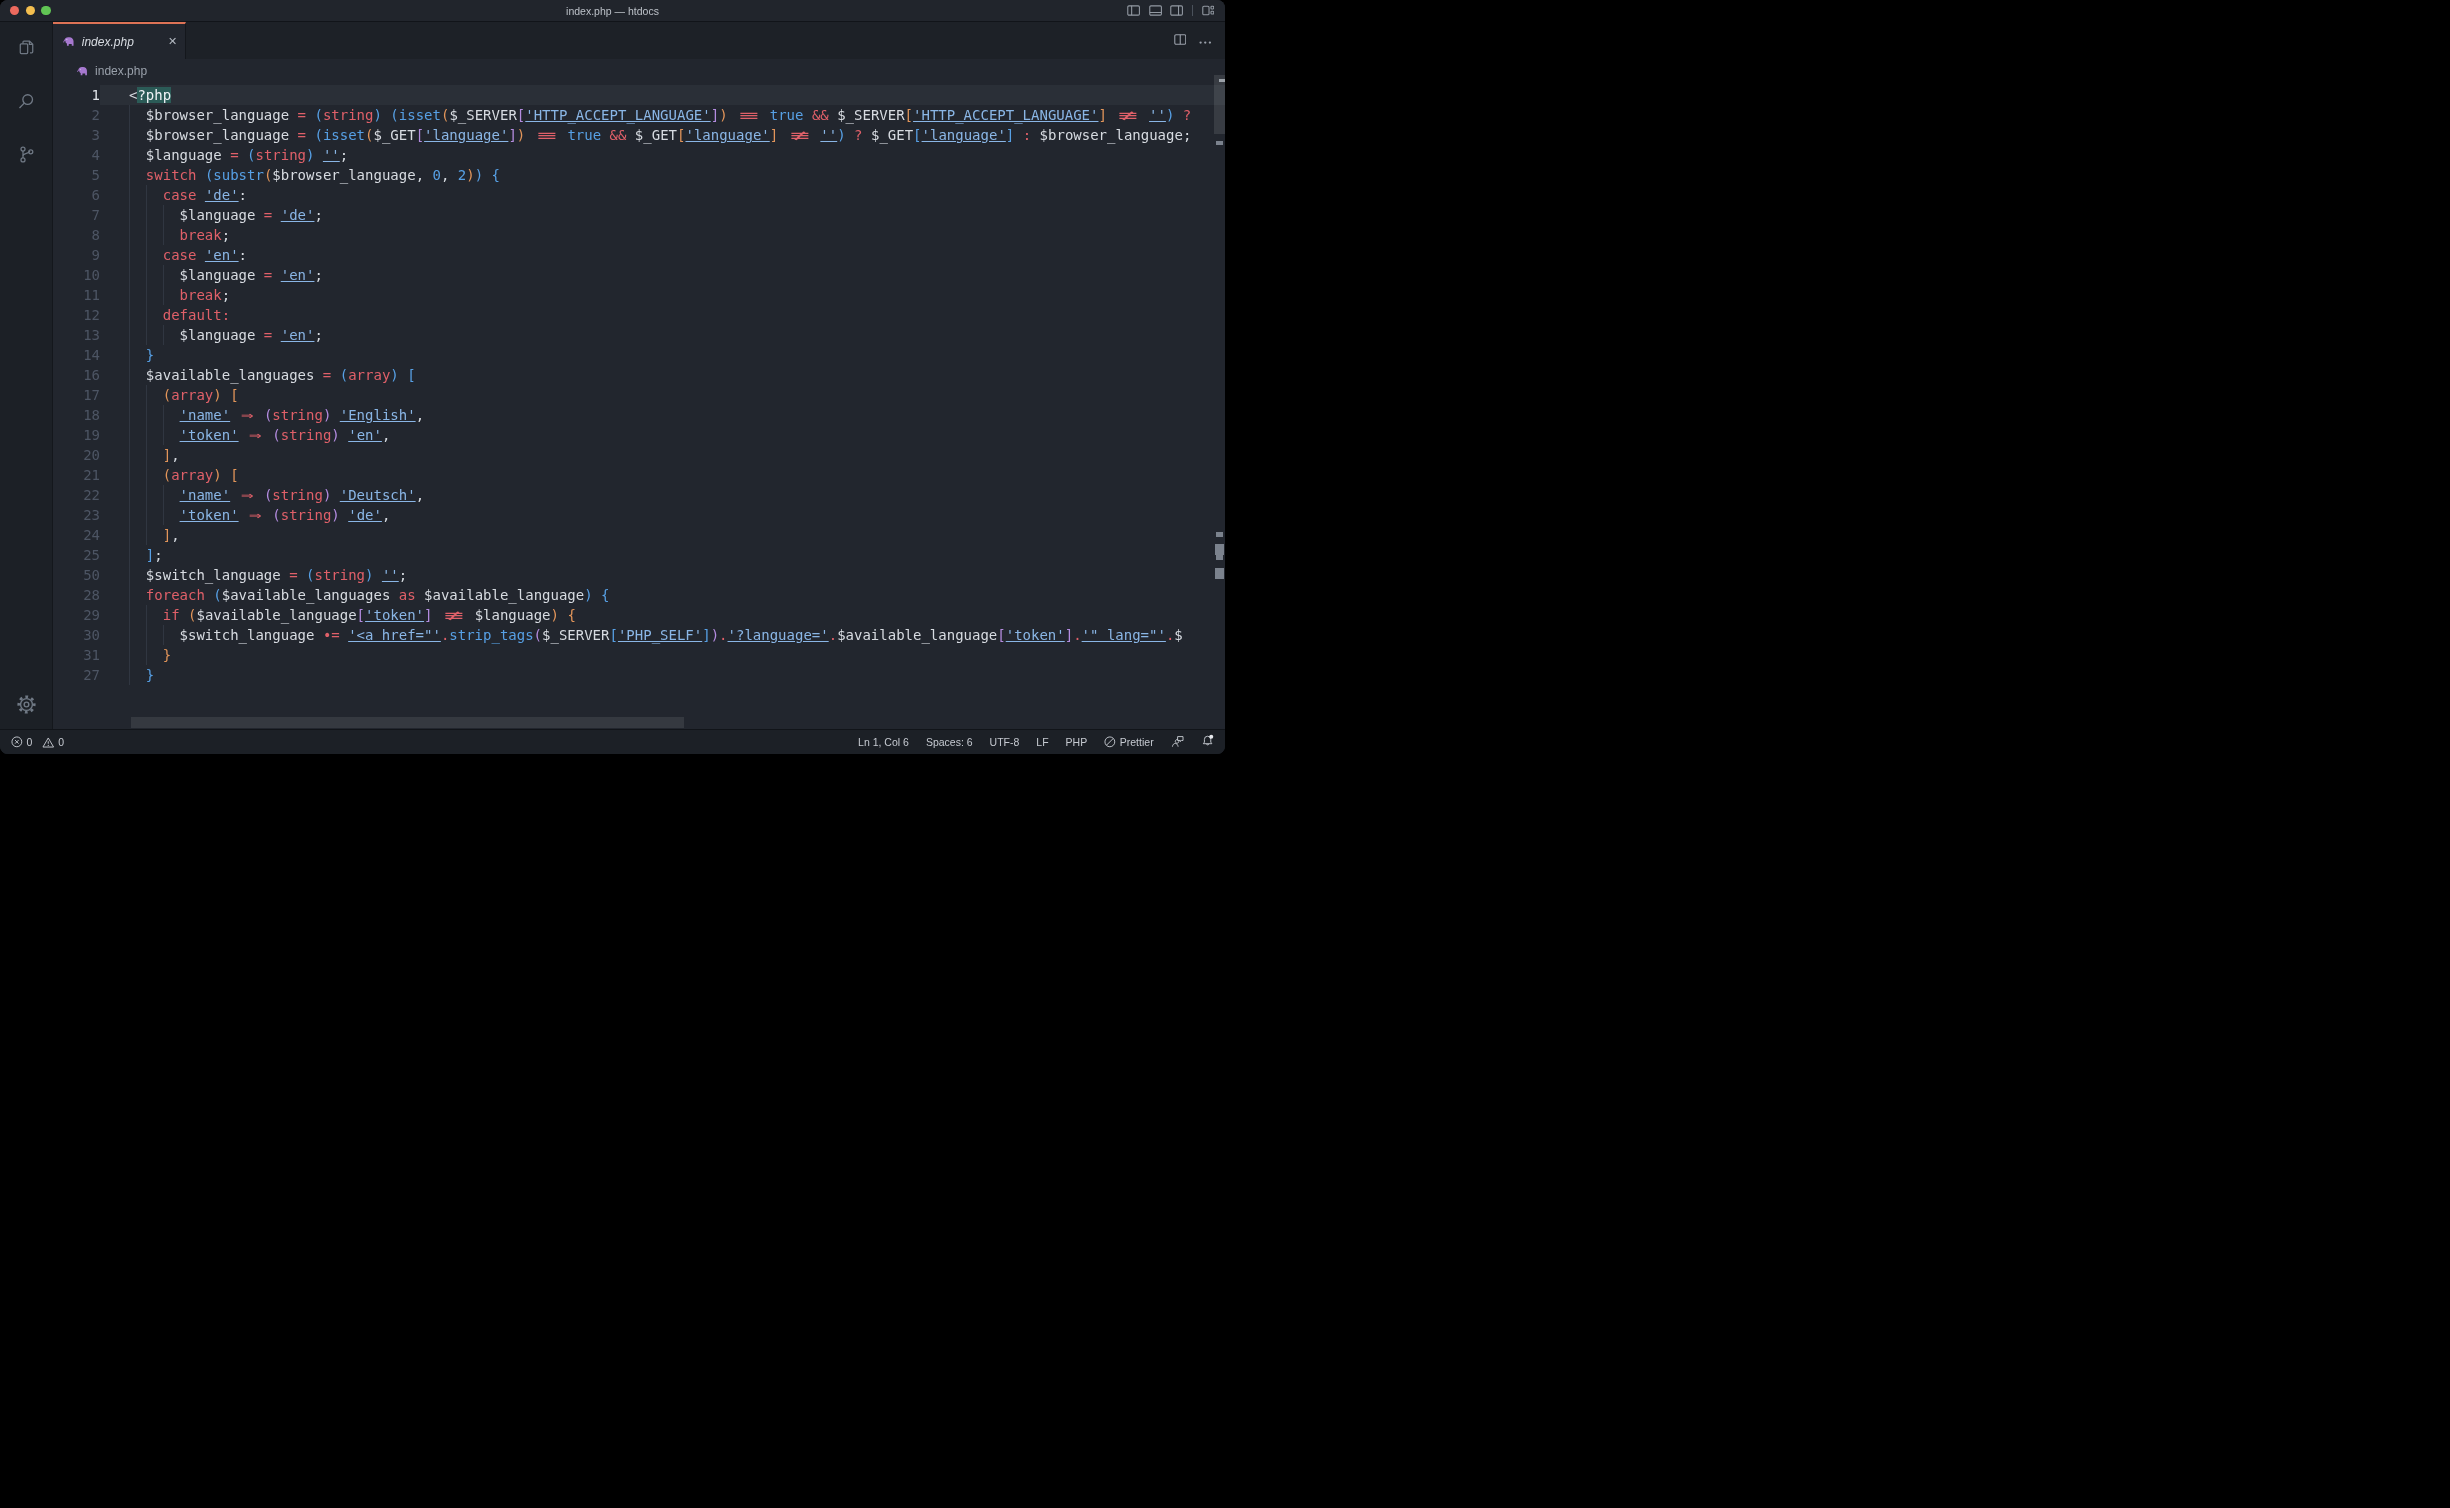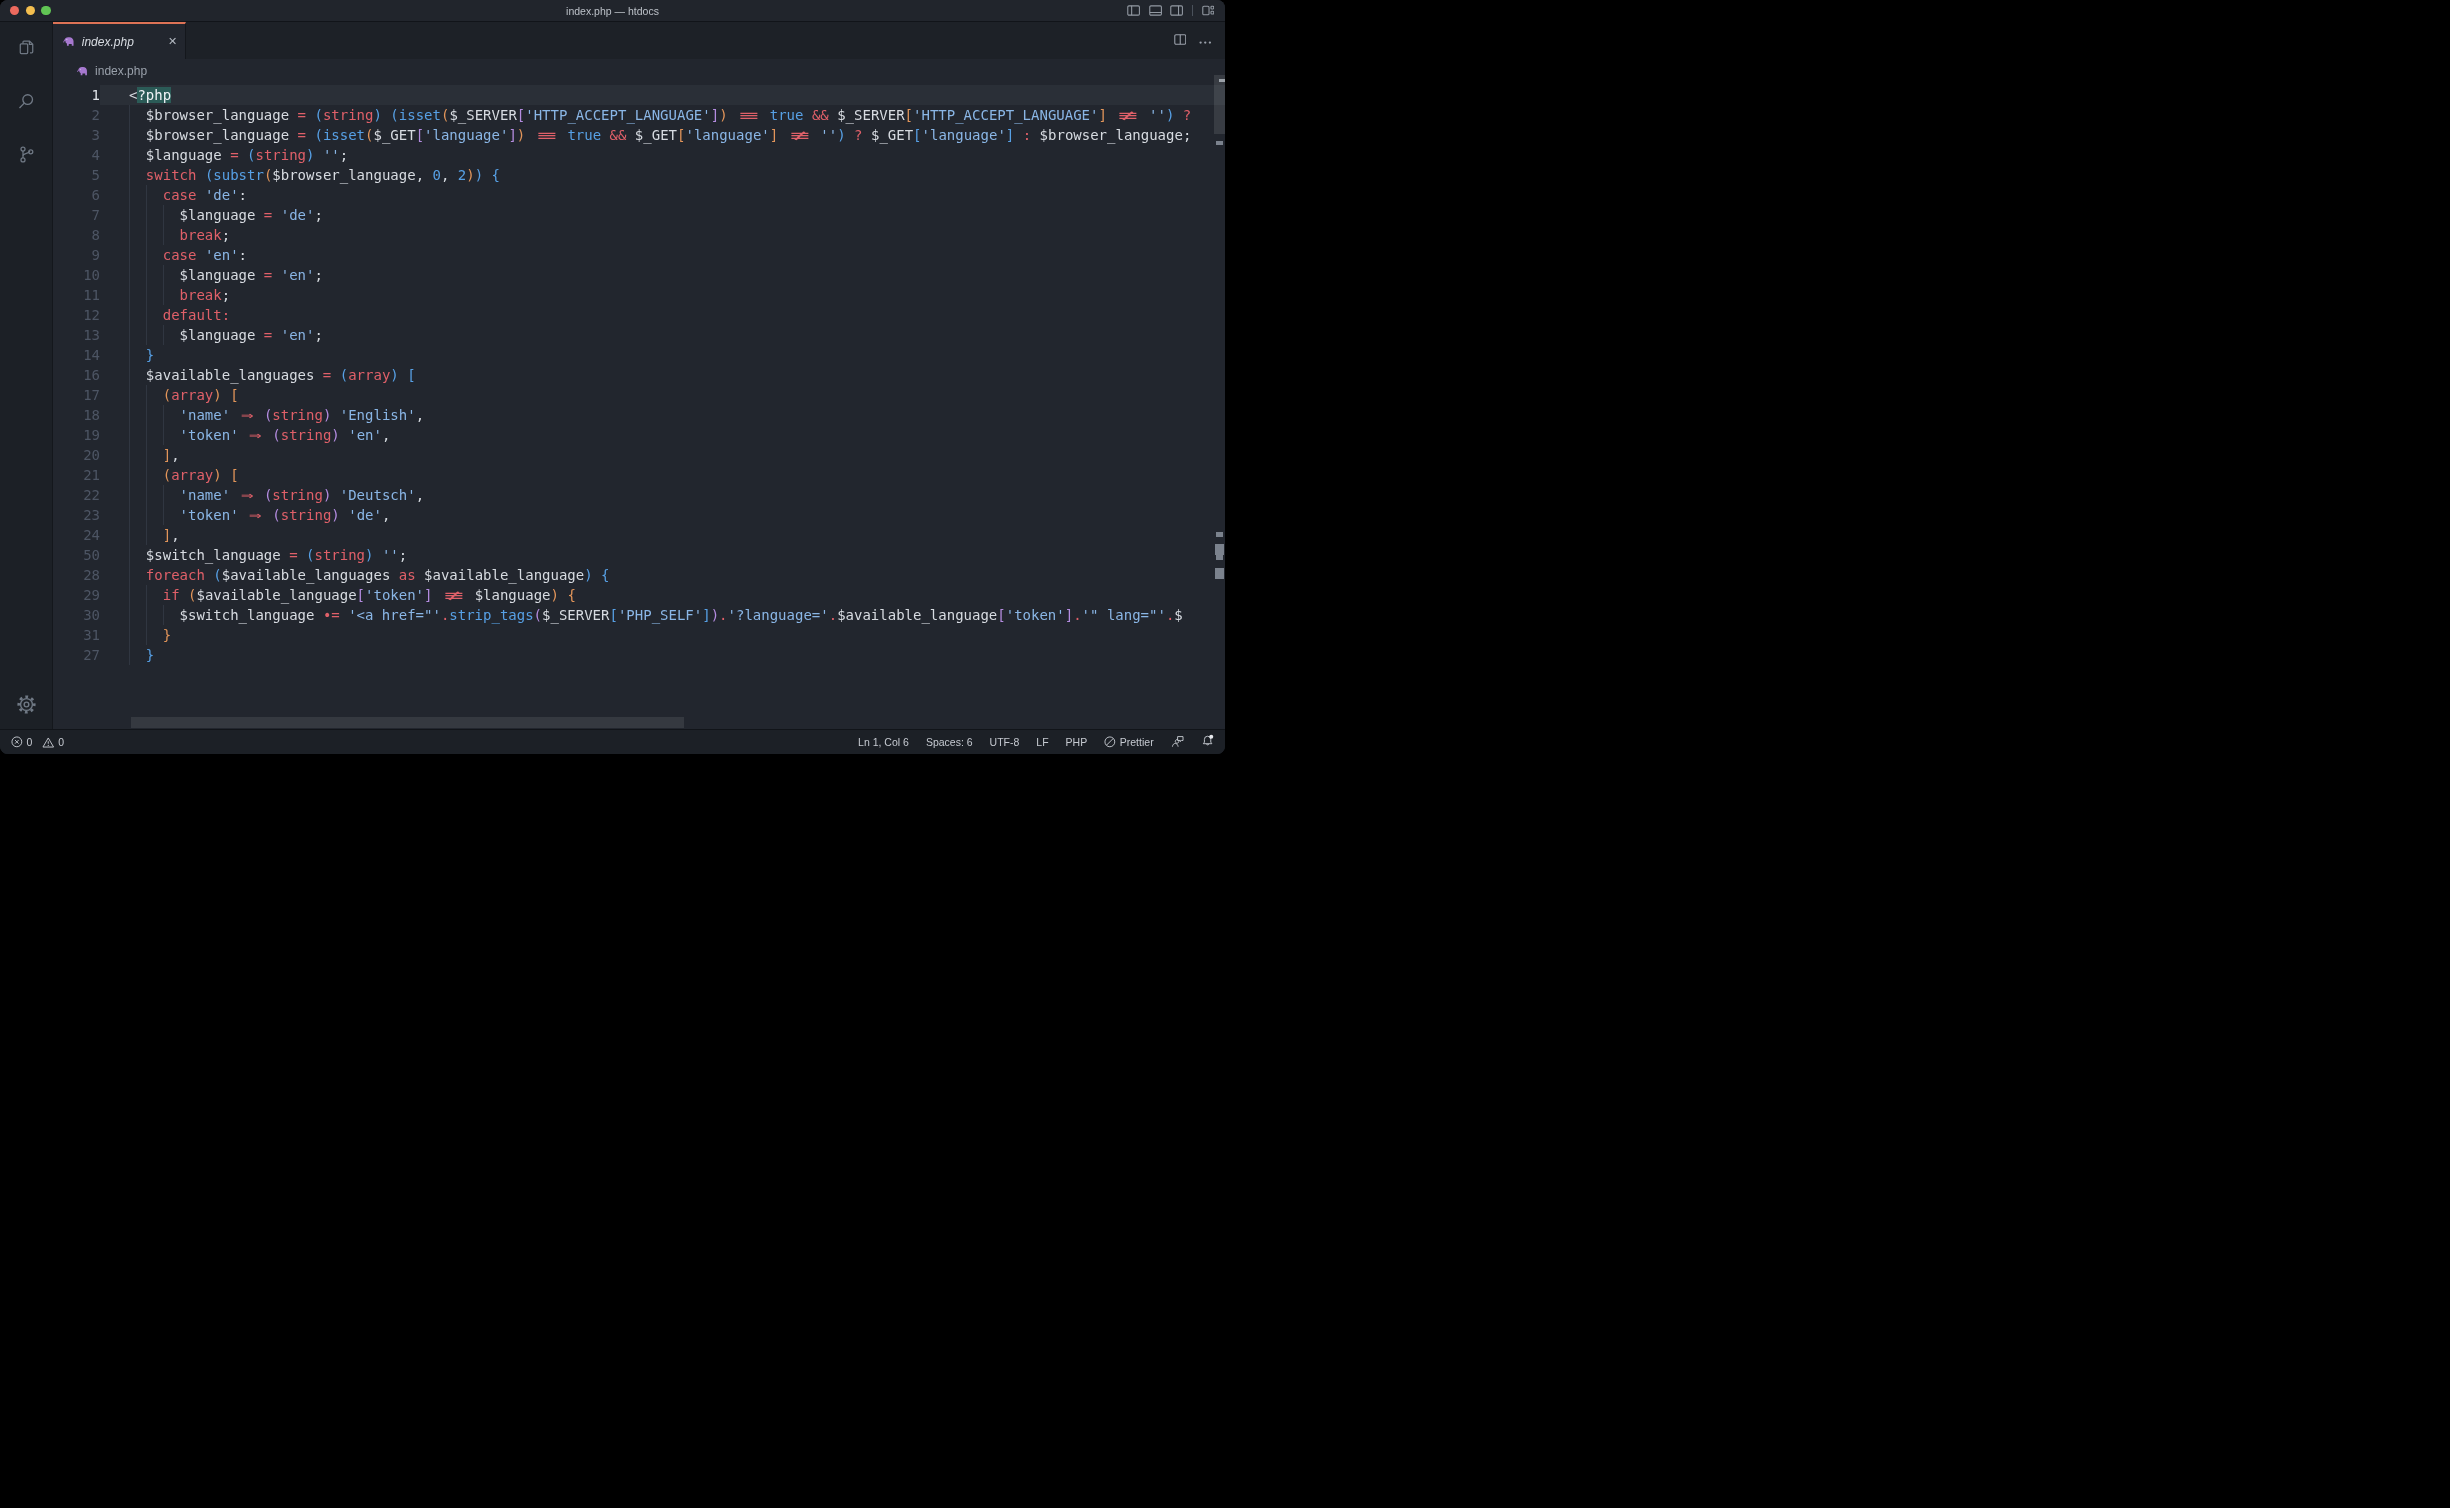--- a/index.html
+++ b/index.html
@@ -49,21 +49,21 @@
     font-family:"DejaVu Sans Mono",monospace;font-size:14px;}
   .line{height:20px;line-height:20px;display:flex;white-space:pre;}
   .num{width:47px;text-align:right;color:var(--c-num);flex:0 0 auto;}
   .num.cur{color:var(--c-num-cur);}
   .code{flex:1;padding-left:29px;position:relative;min-width:0;}
   .code.cur{background:var(--line-hl);}
   .g{position:absolute;top:0;bottom:0;width:0.8px;background:var(--guide);}
   .t-v,.t-p{color:var(--c-text);}
   .t-k,.t-k3,.t-arr,.t-k2{color:var(--c-kw);}
   .t-f{color:var(--c-fn);} .t-n{color:var(--c-fn);}
-  .t-s{color:var(--c-str);}
+  .t-s{color:var(--c-str);text-decoration:underline;}
   .t-b1{color:var(--c-b1);} .t-b2{color:var(--c-b2);} .t-b3{color:var(--c-b3);}
   .t-hl{background:var(--sel-teal);color:#eef2f5;}
   .t-k3{display:inline-block;width:3ch;text-align:center;transform:scaleX(2.35);}
   .t-arr{display:inline-block;width:2ch;text-align:center;transform:scaleX(1.5);}
   .t-k2{display:inline-block;width:2ch;text-align:center;}
   
   .vscroll{position:absolute;top:37px;right:0;bottom:0;width:11px;z-index:5;}
   .vthumb{position:absolute;top:16.4px;right:0;width:11px;height:59px;background:rgba(255,255,255,.10);}
   .vmark{position:absolute;background:#7b828d;}
   .hthumb{position:absolute;bottom:0.8px;left:78px;width:553px;height:11.7px;
@@ -204,20 +204,21 @@
             <div class="line"><span class="num">14</span><span class="code"><span class="g" style="left: calc(0ch + 29px);"></span><span class="t-b1">  }</span></span></div>
             <div class="line"><span class="num">16</span><span class="code"><span class="g" style="left: calc(0ch + 29px);"></span><span class="t-v">  $available_languages</span><span class="t-k"> = </span><span class="t-b1">(</span><span class="t-k">array</span><span class="t-b1">)</span><span class="t-p"> </span><span class="t-b1">[</span></span></div>
             <div class="line"><span class="num">17</span><span class="code"><span class="g" style="left: calc(0ch + 29px);"></span><span class="g" style="left: calc(2ch + 29px);"></span><span class="t-p">    </span><span class="t-b2">(</span><span class="t-k">array</span><span class="t-b2">)</span><span class="t-p"> </span><span class="t-b2">[</span></span></div>
             <div class="line"><span class="num">18</span><span class="code"><span class="g" style="left: calc(0ch + 29px);"></span><span class="g" style="left: calc(2ch + 29px);"></span><span class="g" style="left: calc(4ch + 29px);"></span><span class="t-p">      </span><span class="t-s">'name'</span><span class="t-p"> </span><span class="t-arr">⇒</span><span class="t-p"> </span><span class="t-b3">(</span><span class="t-k">string</span><span class="t-b3">)</span><span class="t-p"> </span><span class="t-s">'English'</span><span class="t-p">,</span></span></div>
             <div class="line"><span class="num">19</span><span class="code"><span class="g" style="left: calc(0ch + 29px);"></span><span class="g" style="left: calc(2ch + 29px);"></span><span class="g" style="left: calc(4ch + 29px);"></span><span class="t-p">      </span><span class="t-s">'token'</span><span class="t-p"> </span><span class="t-arr">⇒</span><span class="t-p"> </span><span class="t-b3">(</span><span class="t-k">string</span><span class="t-b3">)</span><span class="t-p"> </span><span class="t-s">'en'</span><span class="t-p">,</span></span></div>
             <div class="line"><span class="num">20</span><span class="code"><span class="g" style="left: calc(0ch + 29px);"></span><span class="g" style="left: calc(2ch + 29px);"></span><span class="t-b2">    ]</span><span class="t-p">,</span></span></div>
             <div class="line"><span class="num">21</span><span class="code"><span class="g" style="left: calc(0ch + 29px);"></span><span class="g" style="left: calc(2ch + 29px);"></span><span class="t-p">    </span><span class="t-b2">(</span><span class="t-k">array</span><span class="t-b2">)</span><span class="t-p"> </span><span class="t-b2">[</span></span></div>
             <div class="line"><span class="num">22</span><span class="code"><span class="g" style="left: calc(0ch + 29px);"></span><span class="g" style="left: calc(2ch + 29px);"></span><span class="g" style="left: calc(4ch + 29px);"></span><span class="t-p">      </span><span class="t-s">'name'</span><span class="t-p"> </span><span class="t-arr">⇒</span><span class="t-p"> </span><span class="t-b3">(</span><span class="t-k">string</span><span class="t-b3">)</span><span class="t-p"> </span><span class="t-s">'Deutsch'</span><span class="t-p">,</span></span></div>
             <div class="line"><span class="num">23</span><span class="code"><span class="g" style="left: calc(0ch + 29px);"></span><span class="g" style="left: calc(2ch + 29px);"></span><span class="g" style="left: calc(4ch + 29px);"></span><span class="t-p">      </span><span class="t-s">'token'</span><span class="t-p"> </span><span class="t-arr">⇒</span><span class="t-p"> </span><span class="t-b3">(</span><span class="t-k">string</span><span class="t-b3">)</span><span class="t-p"> </span><span class="t-s">'de'</span><span class="t-p">,</span></span></div>
             <div class="line"><span class="num">24</span><span class="code"><span class="g" style="left: calc(0ch + 29px);"></span><span class="g" style="left: calc(2ch + 29px);"></span><span class="t-b2">    ]</span><span class="t-p">,</span></span></div>
+            <div class="line"><span class="num">25</span><span class="code"><span class="g" style="left: calc(0ch + 29px);"></span><span class="t-b1">  ]</span><span class="t-p">;</span></span></div>
             <div class="line"><span class="num">50</span><span class="code"><span class="g" style="left: calc(0ch + 29px);"></span><span class="t-v">  $switch_language</span><span class="t-k"> = </span><span class="t-b1">(</span><span class="t-k">string</span><span class="t-b1">)</span><span class="t-p"> </span><span class="t-s">''</span><span class="t-p">;</span></span></div>
             <div class="line"><span class="num">28</span><span class="code"><span class="g" style="left: calc(0ch + 29px);"></span><span class="t-p">  </span><span class="t-k">foreach</span><span class="t-p"> </span><span class="t-b1">(</span><span class="t-v">$available_languages</span><span class="t-p"> </span><span class="t-k">as</span><span class="t-p"> </span><span class="t-v">$available_language</span><span class="t-b1">)</span><span class="t-p"> </span><span class="t-b1">{</span></span></div>
             <div class="line"><span class="num">29</span><span class="code"><span class="g" style="left: calc(0ch + 29px);"></span><span class="g" style="left: calc(2ch + 29px);"></span><span class="t-p">    </span><span class="t-k">if</span><span class="t-p"> </span><span class="t-b2">(</span><span class="t-v">$available_language</span><span class="t-b3">[</span><span class="t-s">'token'</span><span class="t-b3">]</span><span class="t-p"> </span><span class="t-k3">≢</span><span class="t-p"> </span><span class="t-v">$language</span><span class="t-b2">)</span><span class="t-p"> </span><span class="t-b2">{</span></span></div>
             <div class="line"><span class="num">30</span><span class="code"><span class="g" style="left: calc(0ch + 29px);"></span><span class="g" style="left: calc(2ch + 29px);"></span><span class="g" style="left: calc(4ch + 29px);"></span><span class="t-v">      $switch_language</span><span class="t-p"> </span><span class="t-k2">•=</span><span class="t-p"> </span><span class="t-s">'&lt;a href="'</span><span class="t-k">.</span><span class="t-f">strip_tags</span><span class="t-b3">(</span><span class="t-v">$_SERVER</span><span class="t-b1">[</span><span class="t-s">'PHP_SELF'</span><span class="t-b1">]</span><span class="t-b3">)</span><span class="t-k">.</span><span class="t-s">'?language='</span><span class="t-k">.</span><span class="t-v">$available_language</span><span class="t-b3">[</span><span class="t-s">'token'</span><span class="t-b3">]</span><span class="t-k">.</span><span class="t-s">'" lang="'</span><span class="t-k">.</span><span class="t-v">$</span></span></div>
             <div class="line"><span class="num">31</span><span class="code"><span class="g" style="left: calc(0ch + 29px);"></span><span class="g" style="left: calc(2ch + 29px);"></span><span class="t-b2">    }</span></span></div>
             <div class="line"><span class="num">27</span><span class="code"><span class="g" style="left: calc(0ch + 29px);"></span><span class="t-b1">  }</span></span></div>
           </div>
         <div class="hthumb"></div>
       </div>
 

